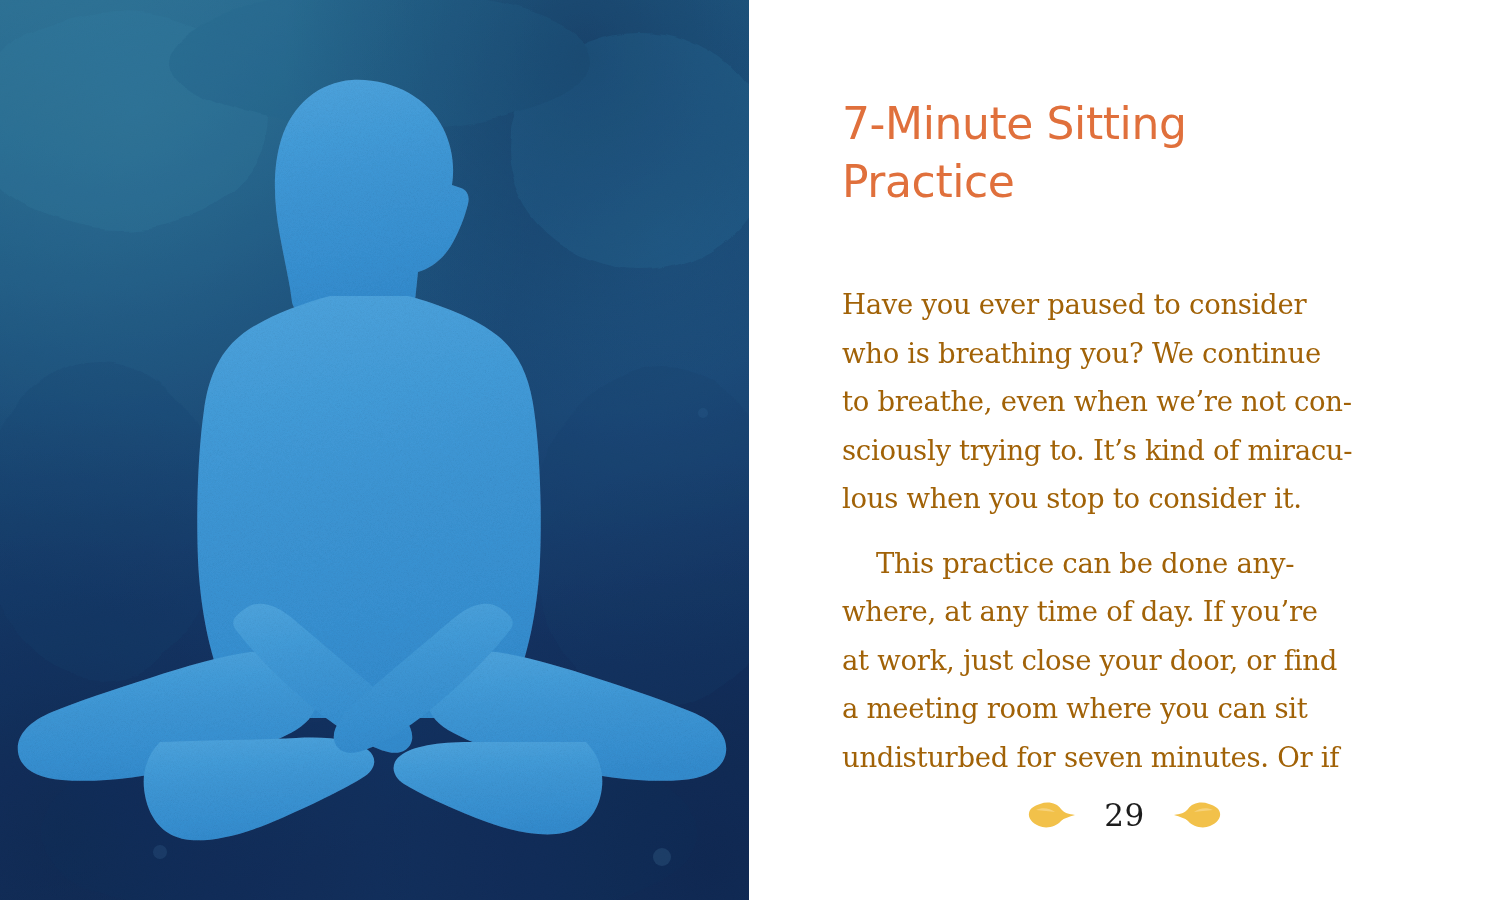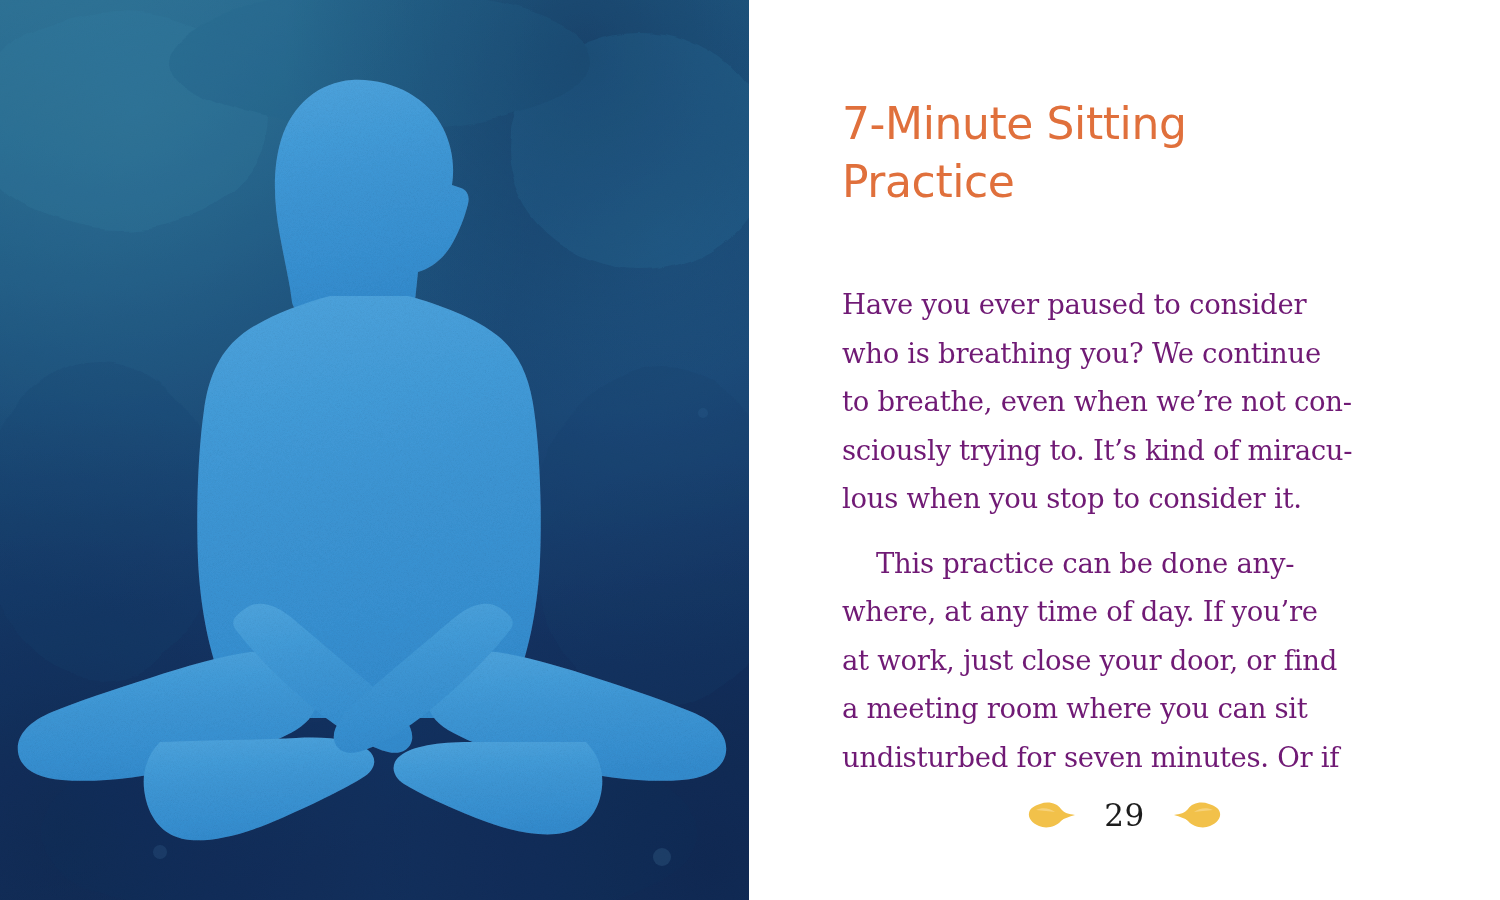--- a/index.html
+++ b/index.html
@@ -61,21 +61,21 @@
 
   #body-copy {
     position: absolute;
     left: 93px;
     top: 280px;
     width: 580px;
     font-family: "DejaVu Serif", serif;
     font-size: 27.5px;
     line-height: 48.5px;
     font-weight: 400;
-    color: #701a75;
+    color: #a16207;
     letter-spacing: -0.3px;
   }
 
   #body-copy .para {
     margin: 0;
     white-space: pre-line;
   }
 
   #body-copy .para.indented {
     text-indent: 34px;

